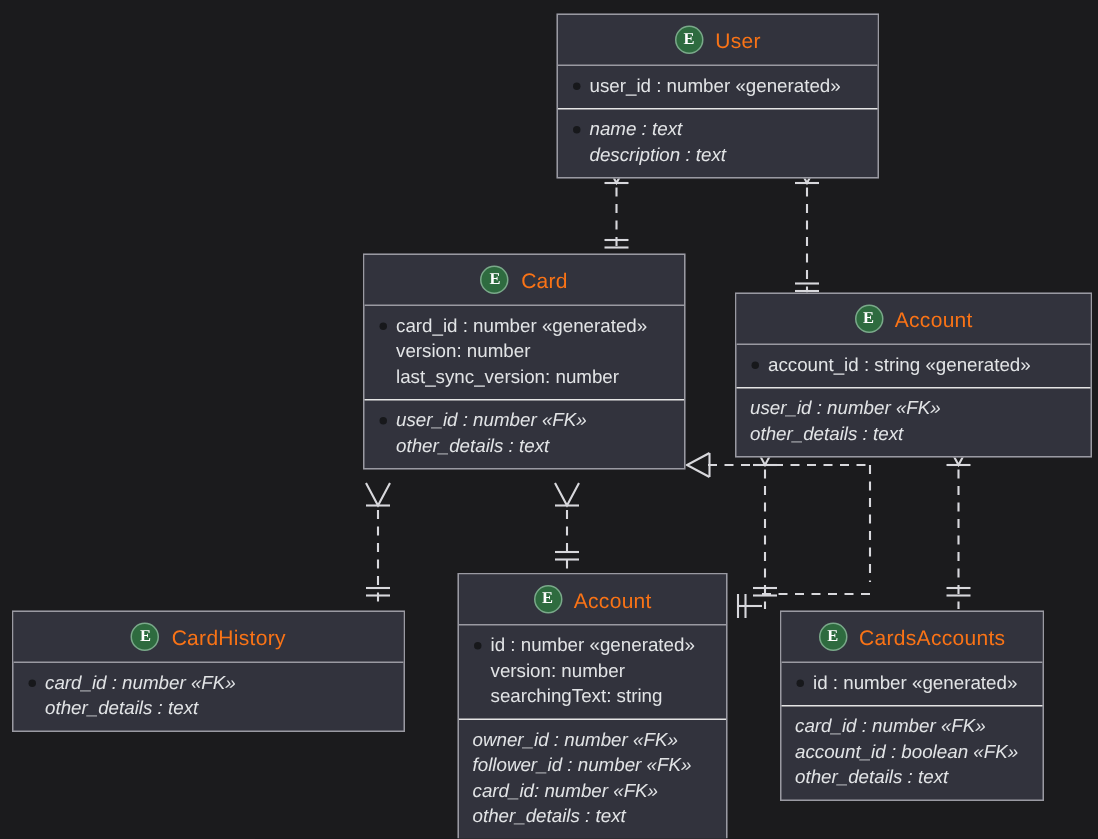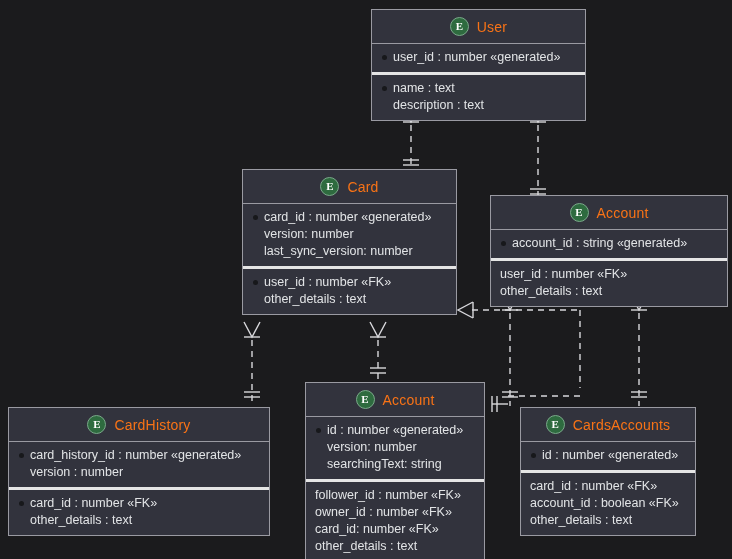--- a/index.html
+++ b/index.html
@@ -57,24 +57,25 @@
   }
   .e-icon span {
     color: #ffffff;
     font-family: "Liberation Serif", serif;
     font-weight: bold;
     font-size: 11px;
     line-height: 1;
   }
   .ent-section {
     padding: 5px 9px 6px 9px;
-    border-bottom: 3px solid #e5e5e5;
+    border-bottom: 1px solid #e5e5e5;
   }
   .ent-section:last-child {
     border-bottom: none;
+    font-style: italic;
   }
   .attr {
     color: #e2e4e6;
     font-size: 12.5px;
     line-height: 17px;
     white-space: nowrap;
     position: relative;
     padding-left: 12px;
   }
   .attr.key::before {
@@ -218,44 +219,40 @@
   </div>
 
   <div class="entity" style="left:8px; top:407px; width:262px;">
     <div class="ent-header">
       <span class="e-icon">
           <span>E</span>
         </span>
       <span class="ent-title">CardHistory</span>
     </div>
     <div class="ent-section">
-      <div class="attr key">card_history_id : number «generated»</div>
-      <div class="attr indent">version : number</div>
-    </div>
-    <div class="ent-section">
       <div class="attr key">card_id : number «FK»</div>
       <div class="attr indent">other_details : text</div>
     </div>
   </div>
 
   <div class="entity" style="left:305px; top:382px; width:180px;">
     <div class="ent-header">
       <span class="e-icon">
           <span>E</span>
         </span>
       <span class="ent-title">Account</span>
     </div>
     <div class="ent-section">
       <div class="attr key">id : number «generated»</div>
       <div class="attr indent">version: number</div>
       <div class="attr indent">searchingText: string</div>
     </div>
     <div class="ent-section">
+      <div class="attr nobullet">owner_id : number «FK»</div>
       <div class="attr nobullet">follower_id : number «FK»</div>
-      <div class="attr nobullet">owner_id : number «FK»</div>
       <div class="attr nobullet">card_id: number «FK»</div>
       <div class="attr nobullet">other_details : text</div>
     </div>
   </div>
 
   <div class="entity" style="left:520px; top:407px; width:176px;">
     <div class="ent-header">
       <span class="e-icon">
           <span>E</span>
         </span>

